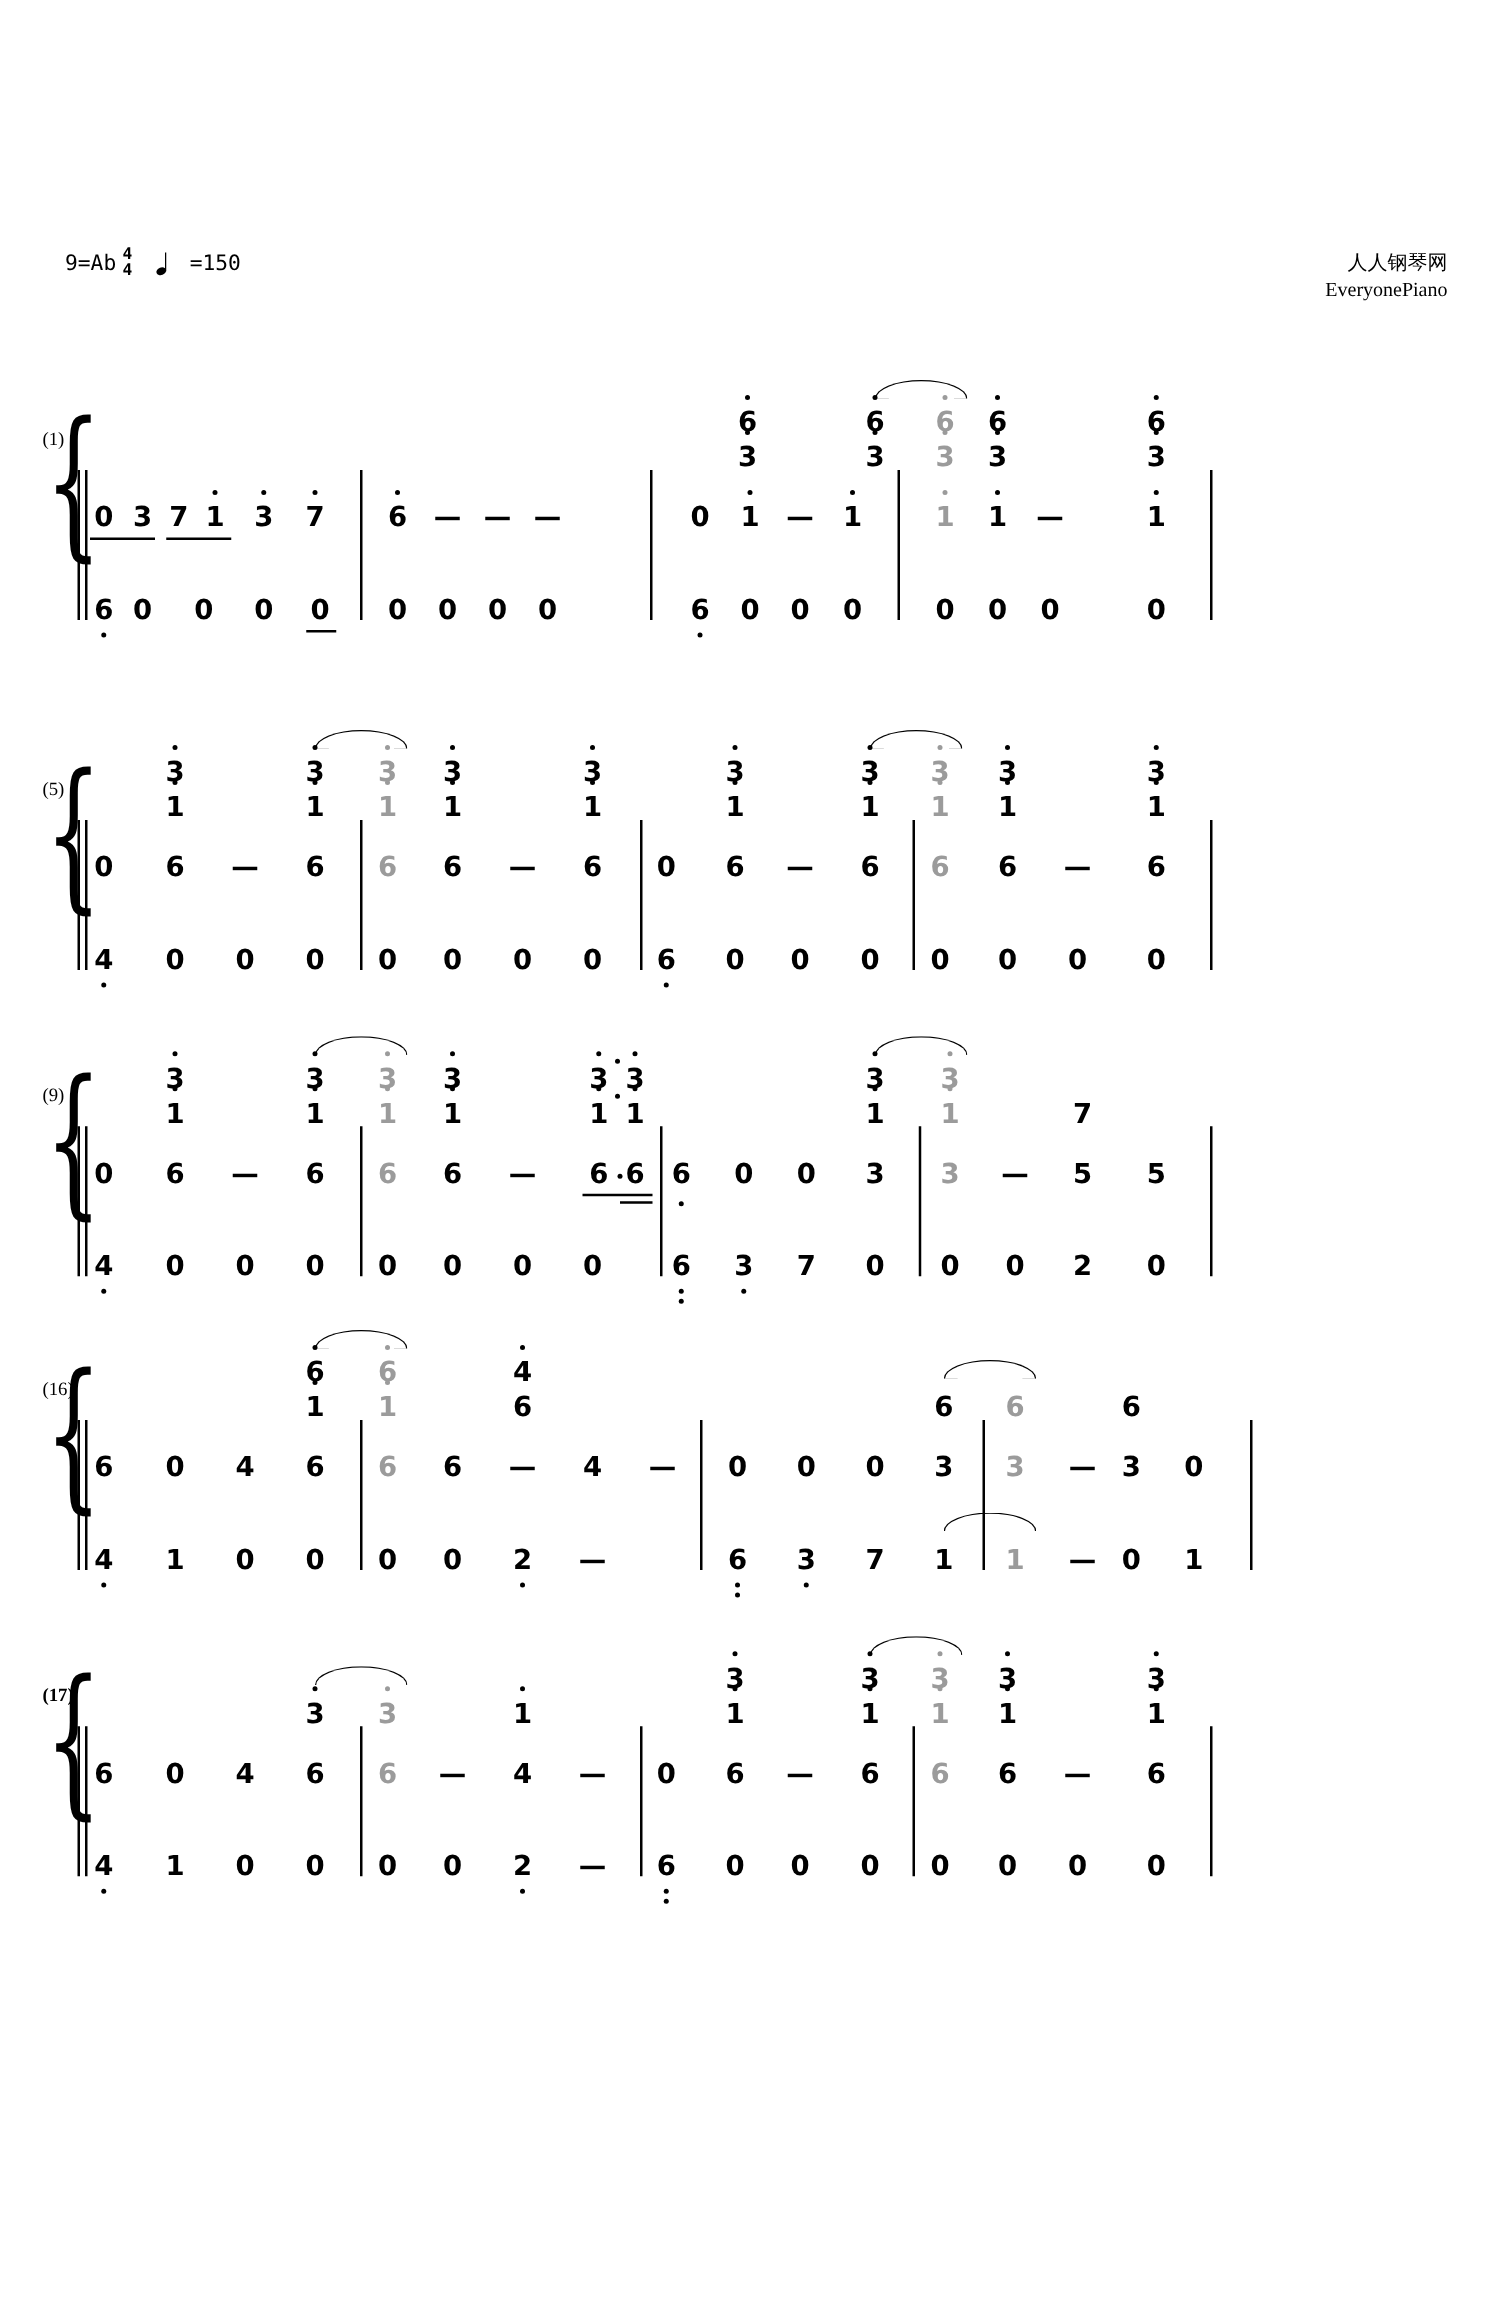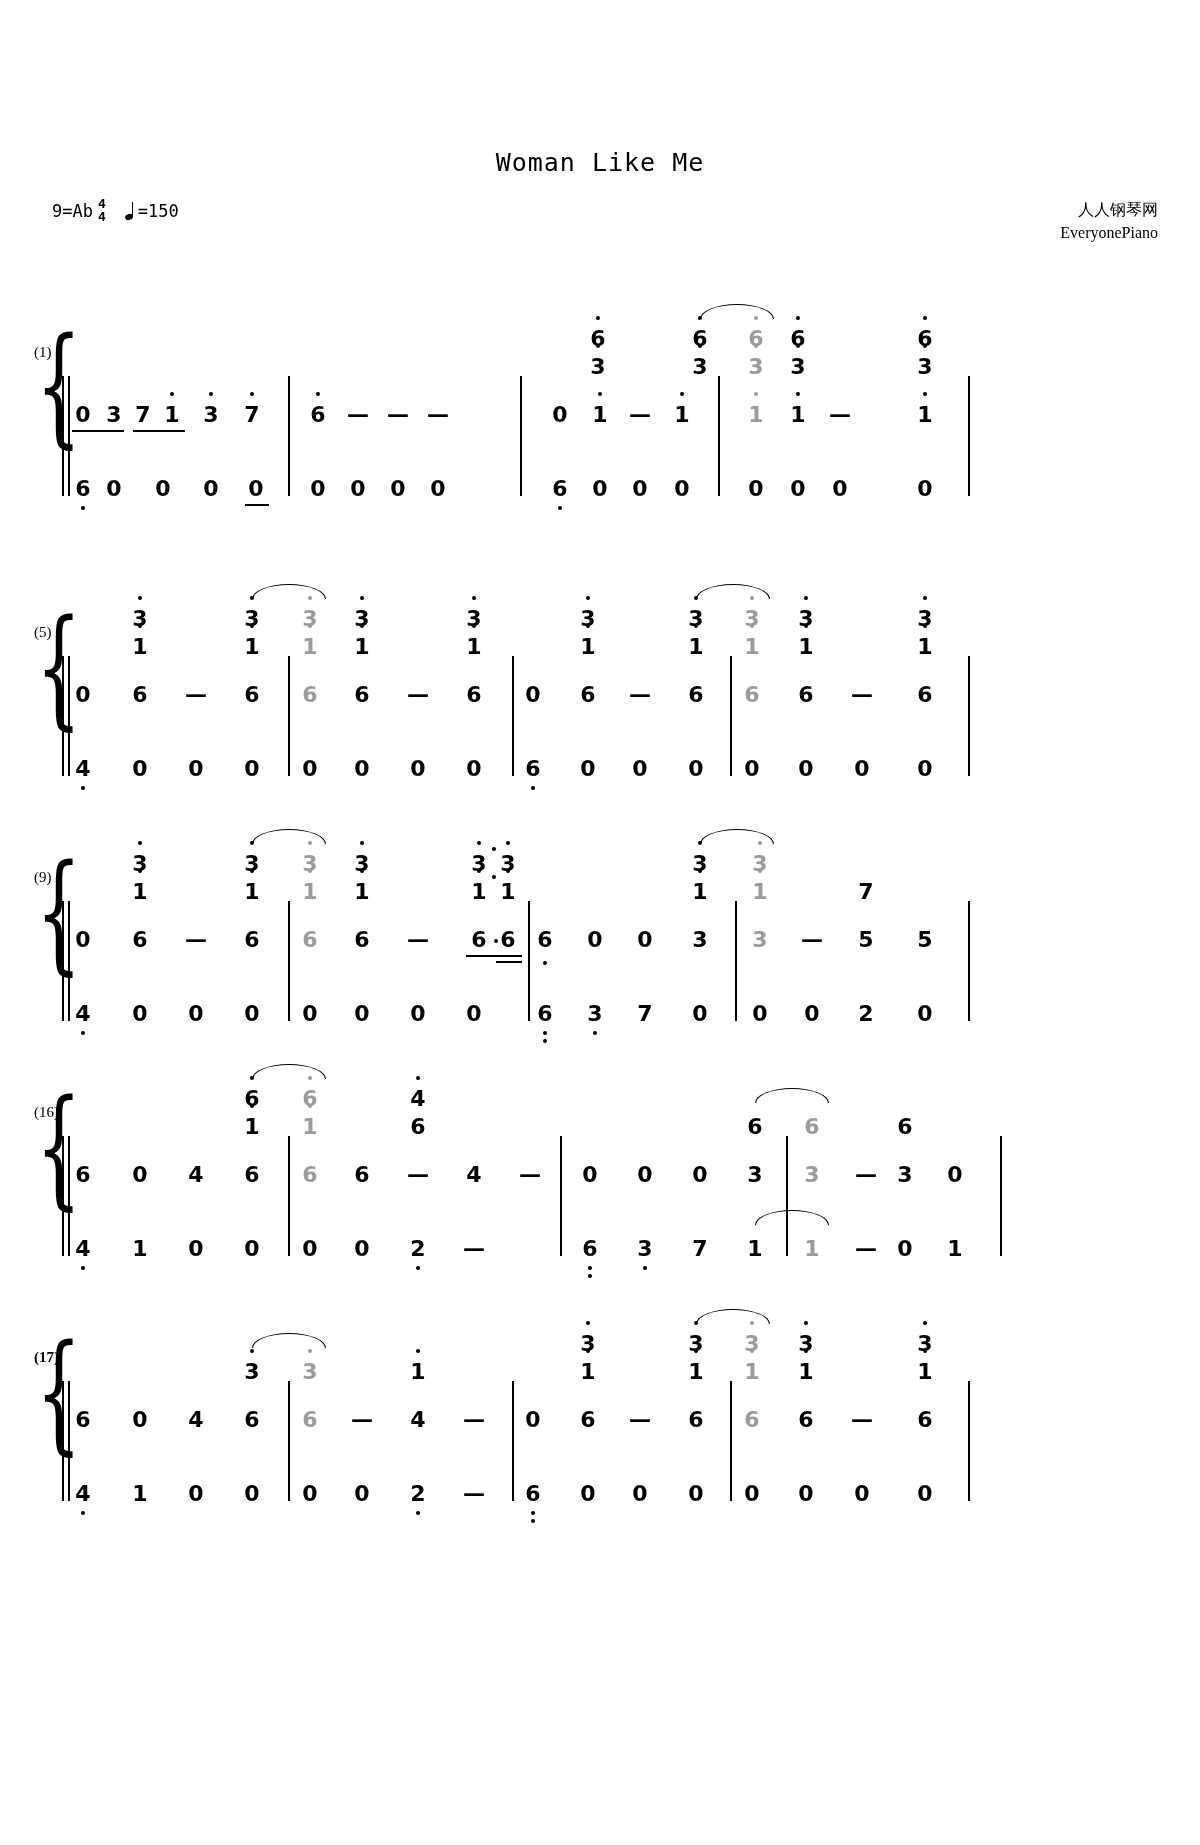--- a/index.html
+++ b/index.html
@@ -47,21 +47,21 @@
     align-items: center;
     font-size: 13px;
     line-height: 1.0;
     font-weight: bold;
     margin: 0 3px;
     position: relative;
     top: -1px;
   }
   .tempo {
     display: inline-flex;
-    gap: 3px;
+    gap: 17px;
     margin-left: 14px;
     font-size: 17px;
   }
   .quarter-note {
     display: inline-block;
     width: 10px;
     height: 17px;
     position: relative;
     top: 2px;
   }
@@ -160,21 +160,20 @@
     width: 4px; height: 4px;
     border-radius: 50%;
     background: #000;
   }
 </style>
 </head>
 <body>
 
 <div class="sheet">
 
-  <div class="title">Woman Like Me</div>
 
   <div class="keysig">
     <span>9=Ab</span>
     <span class="frac">
       <span>4</span>
       <span>4</span>
     </span>
     <span class="tempo">
       <span class="quarter-note"></span>
       <span>=150</span>

